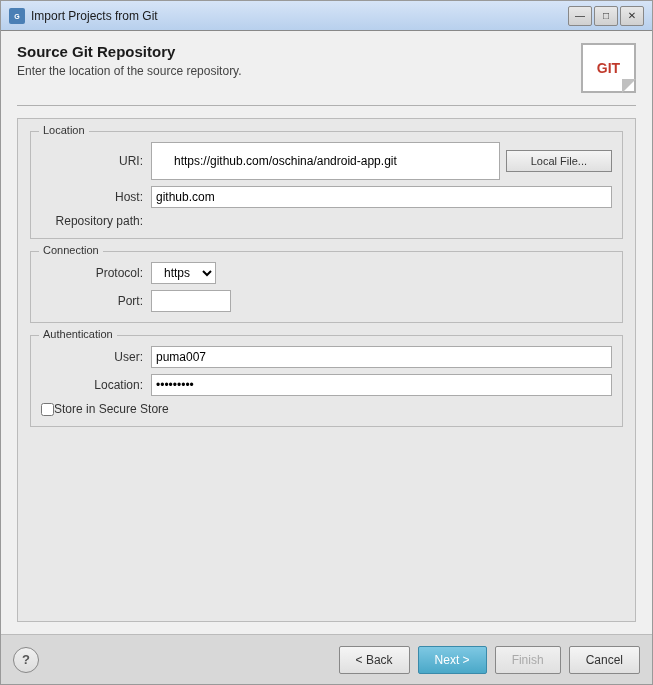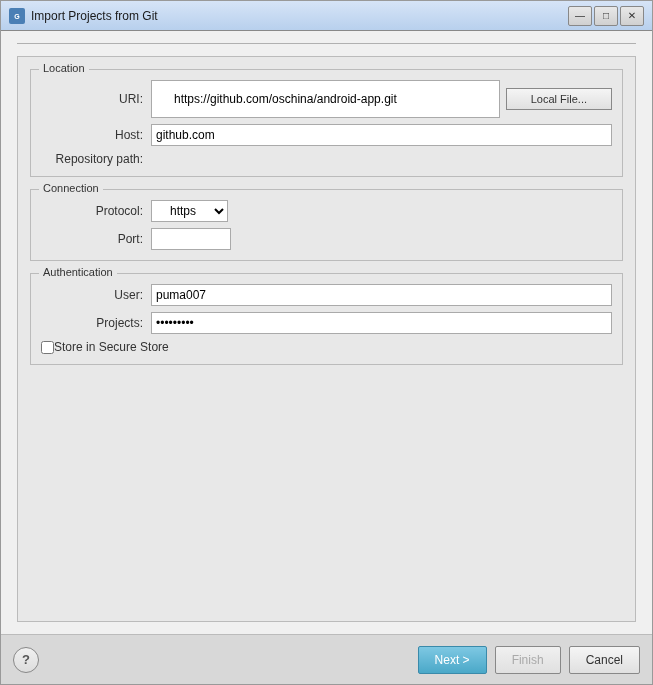--- a/index.html
+++ b/index.html
@@ -209,21 +209,21 @@
       font-size: 11px;
       color: #333;
       white-space: nowrap;
       flex-shrink: 0;
     }
 
     .protocol-select {
       height: 22px;
       border: 1px solid #aaa;
       background: white;
-      padding: 0 14px;
+      padding: 0 8px;
       font-size: 12px;
       outline: none;
       cursor: pointer;
     }
 
     .port-input {
       width: 80px;
       height: 22px;
       border: 1px solid #aaa;
       background: white;
@@ -310,20 +310,29 @@
     <span class="title-bar-text">Import Projects from Git</span>
     <div class="title-bar-buttons">
       <button class="title-btn">—</button>
       <button class="title-btn">□</button>
       <button class="title-btn close">✕</button>
     </div>
   </div>
 
   <div class="content-area">
 
+    <div class="header-section">
+      <div class="header-text">
+        <h2>Source Git Repository</h2>
+        <p>Enter the location of the source repository.</p>
+      </div>
+      <div class="git-logo">
+        <span>GIT</span>
+      </div>
+    </div>
 
     <div class="separator-line"></div>
 
     <div class="main-panel">
 
       <div class="fieldset-group">
         <span class="fieldset-legend">Location</span>
 
         <div class="form-row">
           <span class="form-label">URI:</span>
@@ -364,33 +373,34 @@
 
       <div class="fieldset-group">
         <span class="fieldset-legend">Authentication</span>
 
         <div class="form-row">
           <span class="form-label">User:</span>
           <input type="text" class="form-input" value="puma007" style="">
         </div>
 
         <div class="form-row">
-          <span class="form-label">Projects:</span>
+          <span class="form-label">Location:</span>
           <input type="password" class="form-input" value="password1" style="">
         </div>
 
         <div class="checkbox-row">
           <input type="checkbox" id="storeSecure" style="">
           <label class="checkbox-label" for="storeSecure">Store in Secure Store</label>
         </div>
       </div>
 
     </div>
   </div>
 
   <div class="footer-bar">
     <button class="help-btn">?</button>
     <div class="footer-spacer"></div>
+    <button class="footer-btn">&lt; Back</button>
     <button class="footer-btn primary">Next &gt;</button>
     <button class="footer-btn" disabled="">Finish</button>
     <button class="footer-btn">Cancel</button>
   </div>
 </div>
 
 </body></html>

